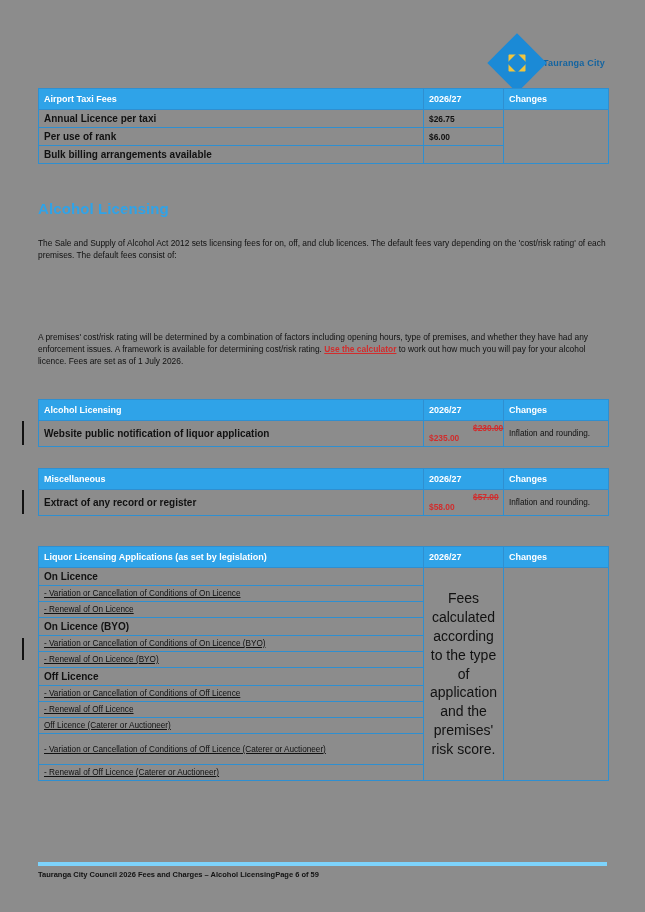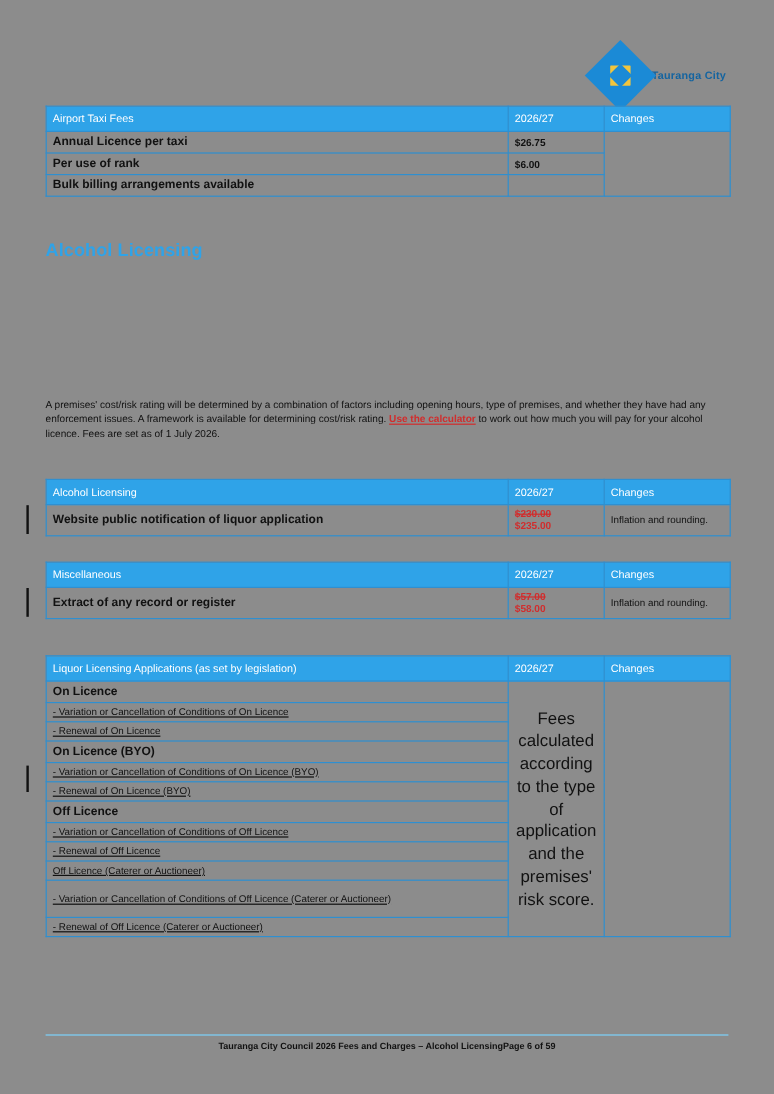--- a/index.html
+++ b/index.html
@@ -75,21 +75,21 @@
   }
   table.fees th, table.fees td {
     border: 1px solid #2f8fd0;
     padding: 3px 5px;
     vertical-align: middle;
     color: #111;
   }
   table.fees thead th {
     background: #2fa3e8;
     color: #ffffff;
-    font-weight: normal;
+    font-weight: bold;
     font-size: 9px;
     text-align: left;
     height: 14px;
   }
   td.label {
     font-weight: bold;
     font-size: 10px;
     color: #111;
   }
   td.label-plain {
@@ -107,20 +107,21 @@
     font-size: 8.2px;
     color: #111;
     vertical-align: top;
   }
   .strike {
     color: #d12d2d;
     text-decoration: line-through;
     font-weight: bold;
     display: block;
     line-height: 1.15;
+    margin-left: 44px;
   }
   .newprice {
     color: #d12d2d;
     font-weight: bold;
     display: block;
     line-height: 1.15;
   }
   .vert-text {
     font-size: 14px;
     line-height: 1.35;
@@ -165,24 +166,24 @@
     width: 2px;
     background: #111;
   }
 
   
   .footer {
     position: absolute;
     left: 38px;
     right: 38px;
     top: 862px;
-    border-top: 1px solid #7dd3fc;
+    border-top: 4px solid #7dd3fc;
     padding-top: 4px;
     display: flex;
-    justify-content: center;
+    justify-content: flex-start;
     font-size: 7.5px;
     font-weight: bold;
     color: #111;
   }
 </style>
 </head>
 <body>
 
 <div class="page">
 
@@ -216,20 +217,21 @@
       </tr>
       <tr>
         <td class="label">Bulk billing arrangements available</td>
         <td class="price"></td>
       </tr>
     </tbody>
   </table>
 
   <div class="section-title" style="left:38px; top:200px;">Alcohol Licensing</div>
 
+  <div class="para" style="left:38px; top:237px; width:572px;">The Sale and Supply of Alcohol Act 2012 sets licensing fees for on, off, and club licences. The default fees vary depending on the 'cost/risk rating' of each premises. The default fees consist of:</div>
 
 
   <div class="para" style="left:38px; top:331px; width:572px;">
     <span>A premises' cost/risk rating will be determined by a combination of factors including opening hours, type of premises, and whether they have had any enforcement issues. A framework is available for determining cost/risk rating. </span><a class="inline-link" href="#">Use the calculator</a><span> to work out how much you will pay for your alcohol licence. Fees are set as of 1 July 2026.</span>
   </div>
 
   <table class="fees" style="left:38px; top:399px; width:570px;">
     <colgroup>
         <col style="width:385px">
         <col style="width:80px">

